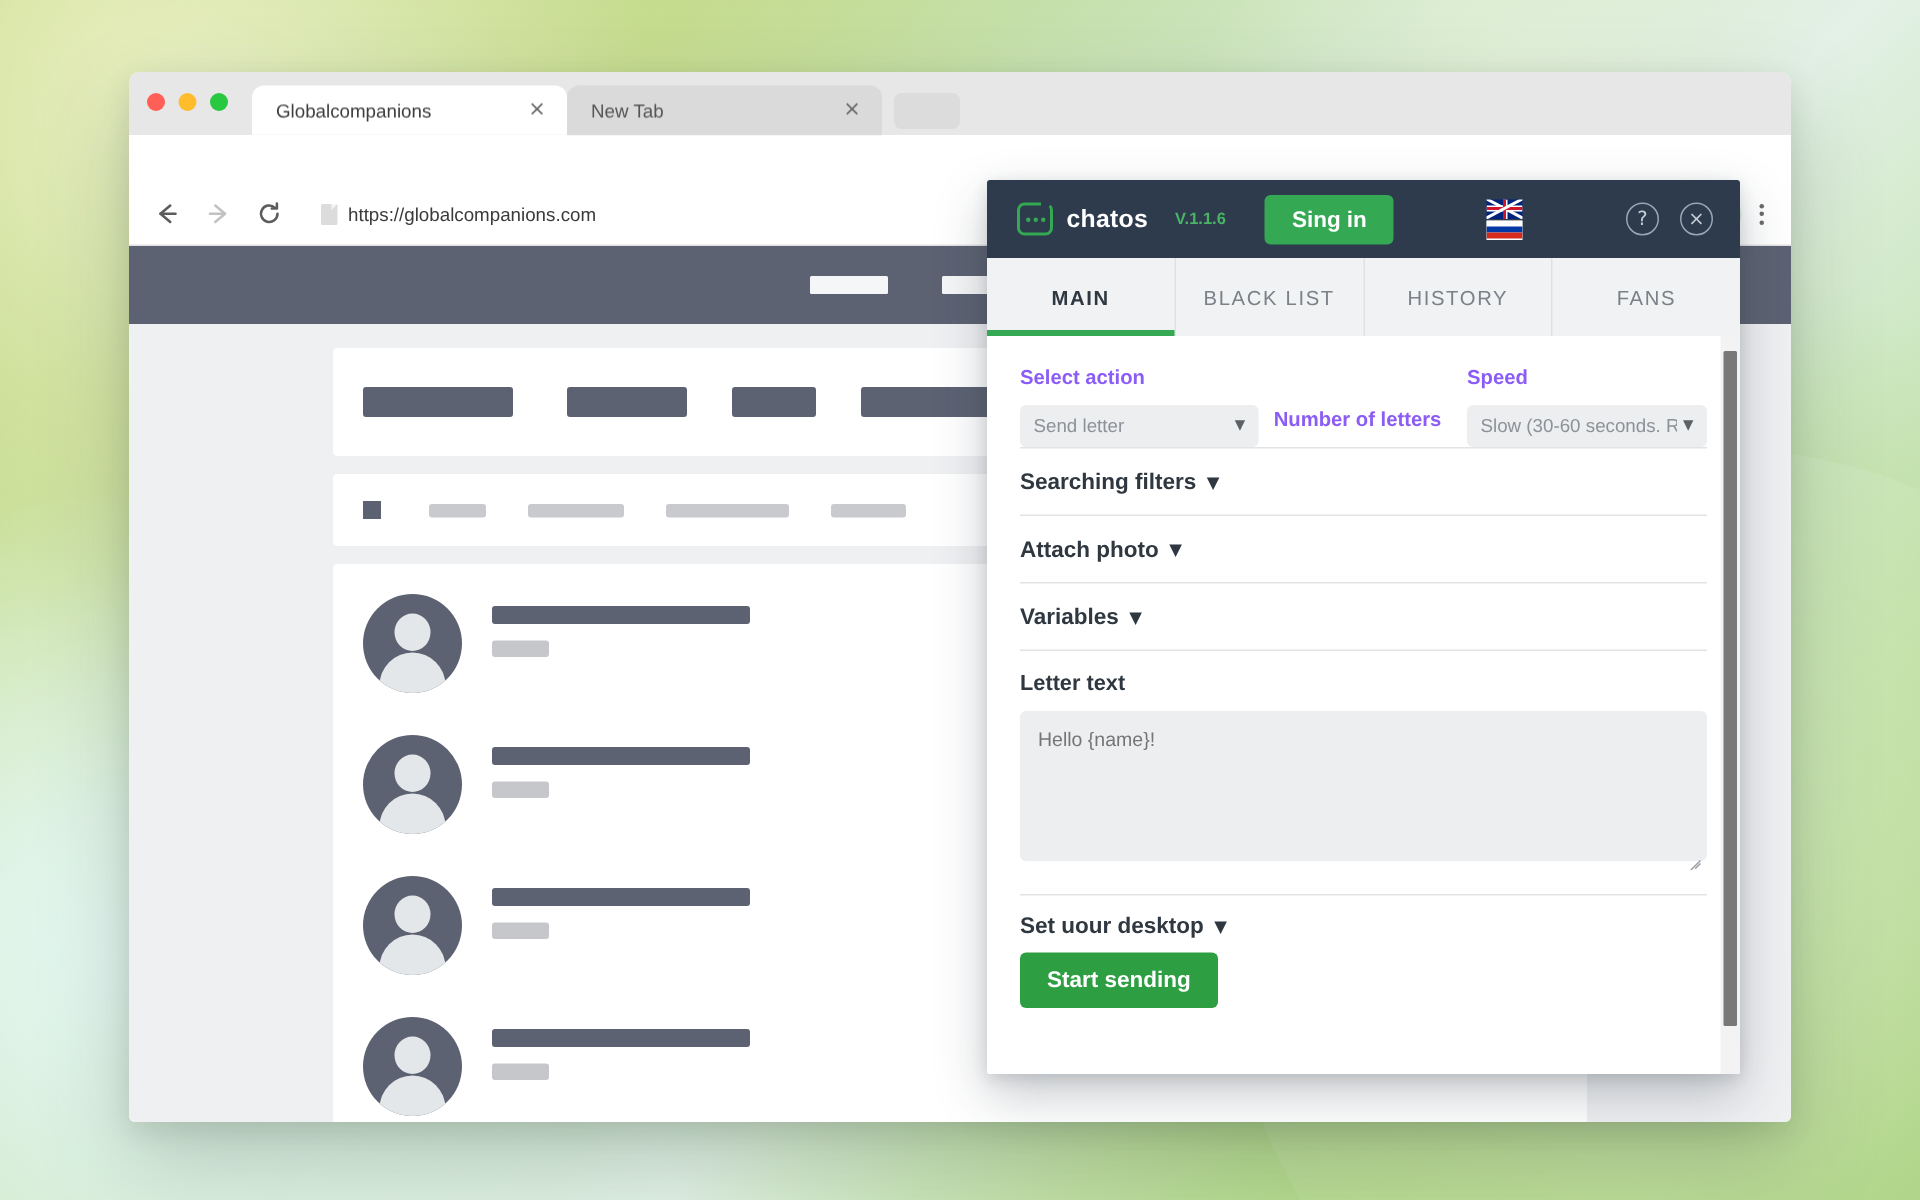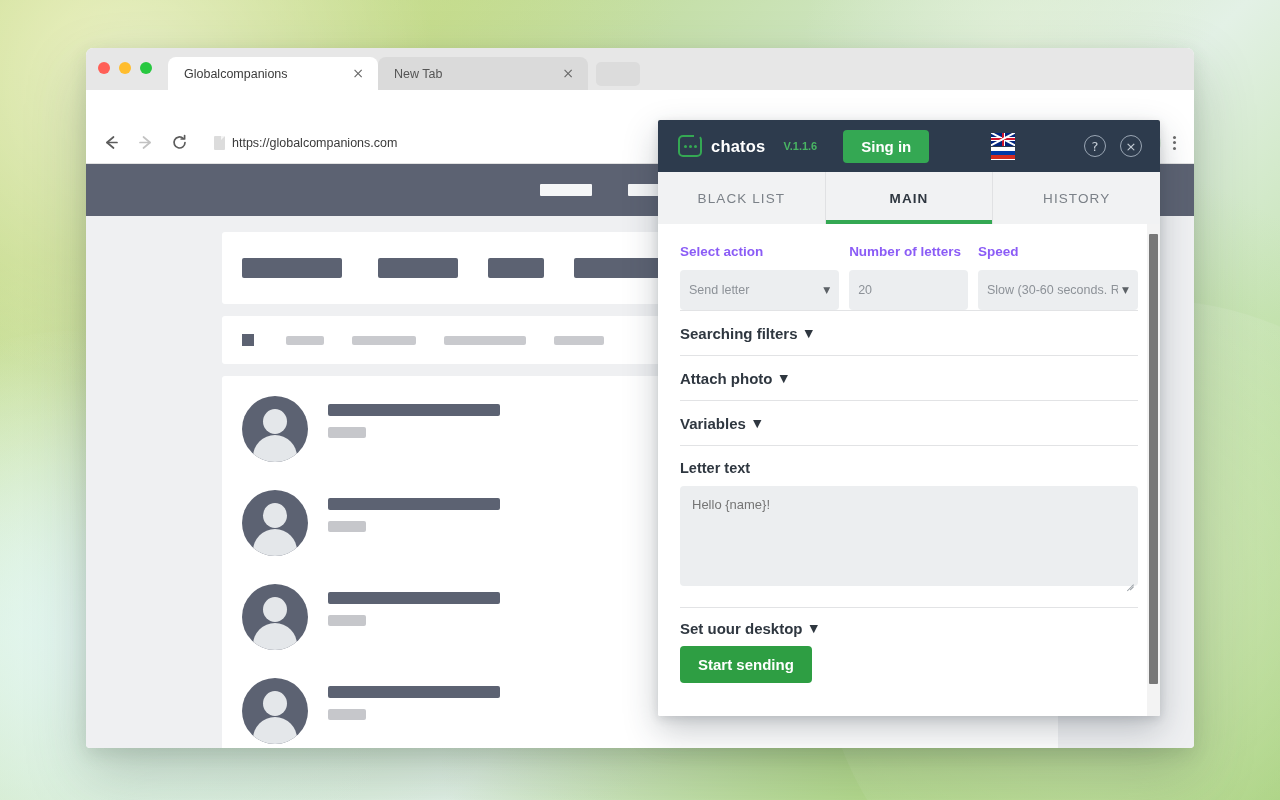--- a/index.html
+++ b/index.html
@@ -198,21 +198,21 @@
   .sb-track { position: absolute; right: 0; top: 0; bottom: 0; width: 13px; background: #f3f3f3; }
   .sb-thumb { position: absolute; right: 2px; top: 10px; width: 9px; height: 450px; background: #787878; border-radius: 1px; }
 
   .fields { display: flex; gap: 10px; align-items: flex-end; }
   .field-action { width: 166px; }
   .field-num { width: 124px; }
   .field-speed { width: 160px; }
   .f-label { font-size: 13.5px; font-weight: bold; color: #8b5cf6; line-height: 1.25; margin-bottom: 9px; }
   .f-label.two { margin-bottom: 9px; }
   .ctrl {
-    height: 40px; background: #eceef0; border-radius: 4px; display: flex; align-items: center;
+    height: 28px; background: #eceef0; border-radius: 4px; display: flex; align-items: center;
     padding: 0 9px; font-size: 12.5px; color: #8d9298; position: relative;
   }
   .ctrl .val { flex: 1; white-space: nowrap; overflow: hidden; text-overflow: clip; }
   .caret { font-size: 9px; color: #5c6166; margin-left: 4px; font-family: "DejaVu Sans", sans-serif; }
 
   .acc { border-top: 1px solid #e2e3e5; padding: 14px 0 13px 0; }
   .acc:first-of-type { margin-top: 22px; }
   .acc-title { font-size: 15px; font-weight: bold; color: #2f3740; display: flex; align-items: center; gap: 7px; cursor: pointer; }
   .acc-title .tri { font-size: 11px; color: #2f3740; font-family: "DejaVu Sans", sans-serif; }
 
@@ -410,41 +410,39 @@
           <span class="b3"></span>
       </span>
     </span>
     <span class="hdr-actions">
       <span class="circ-btn">?</span>
       <span class="circ-btn">×</span>
     </span>
   </div>
 
   <div class="p-tabs">
+    <div class="p-tab active">MAIN</div>
     <div class="p-tab">BLACK LIST</div>
-    <div class="p-tab active">MAIN</div>
     <div class="p-tab">HISTORY</div>
+    <div class="p-tab">FANS</div>
   </div>
 
   <div class="p-body">
     <div class="p-scroll">
 
       <div class="fields">
         <div class="field-action">
           <div class="f-label">Select action</div>
           <div class="ctrl">
             <span class="val">Send letter</span>
             <span class="caret">▼</span>
           </div>
         </div>
         <div class="field-num">
           <div class="f-label two">Number of letters</div>
-          <div class="ctrl">
-            <span class="val">20</span>
-          </div>
         </div>
         <div class="field-speed">
           <div class="f-label">Speed</div>
           <div class="ctrl">
             <span class="val">Slow (30-60 seconds. Re</span>
             <span class="caret">▼</span>
           </div>
         </div>
       </div>
 

